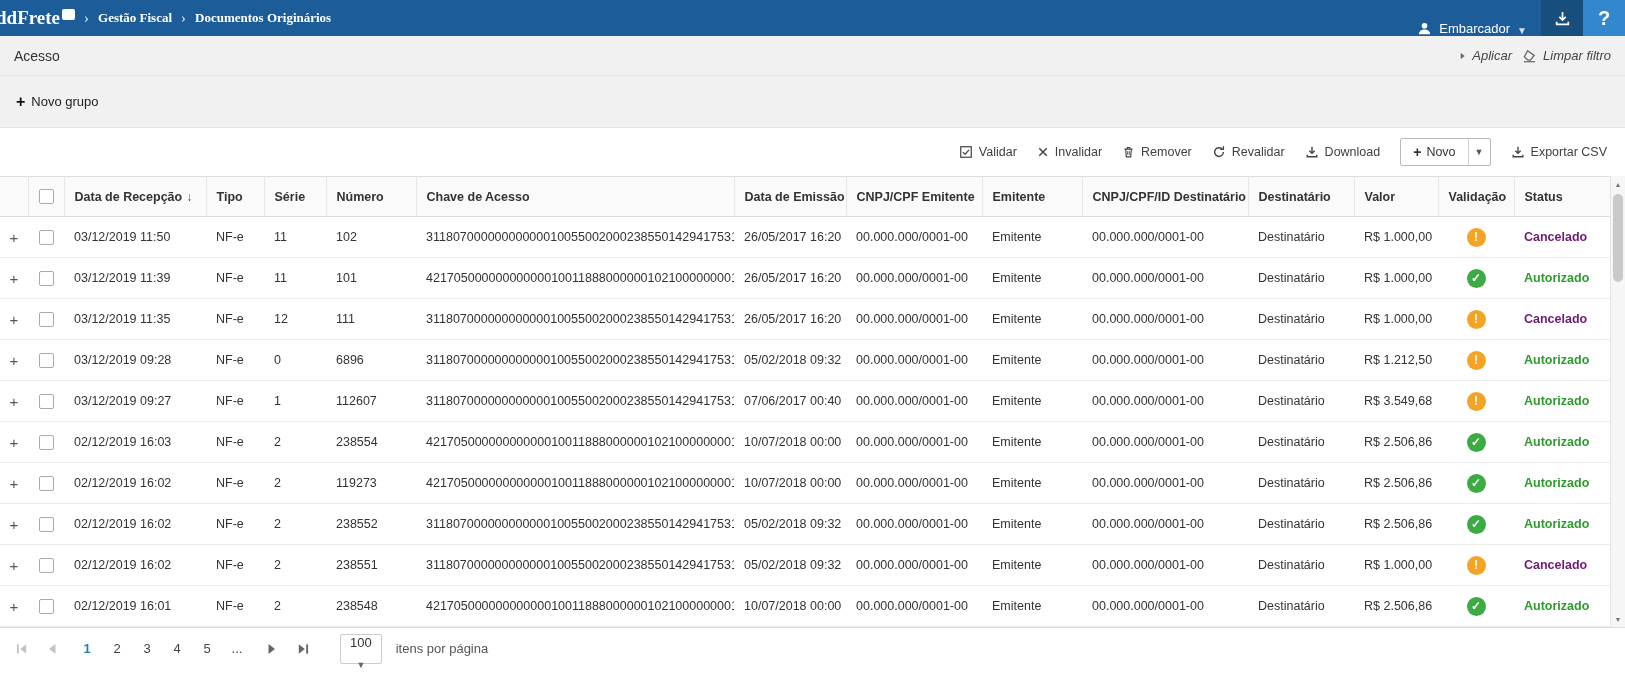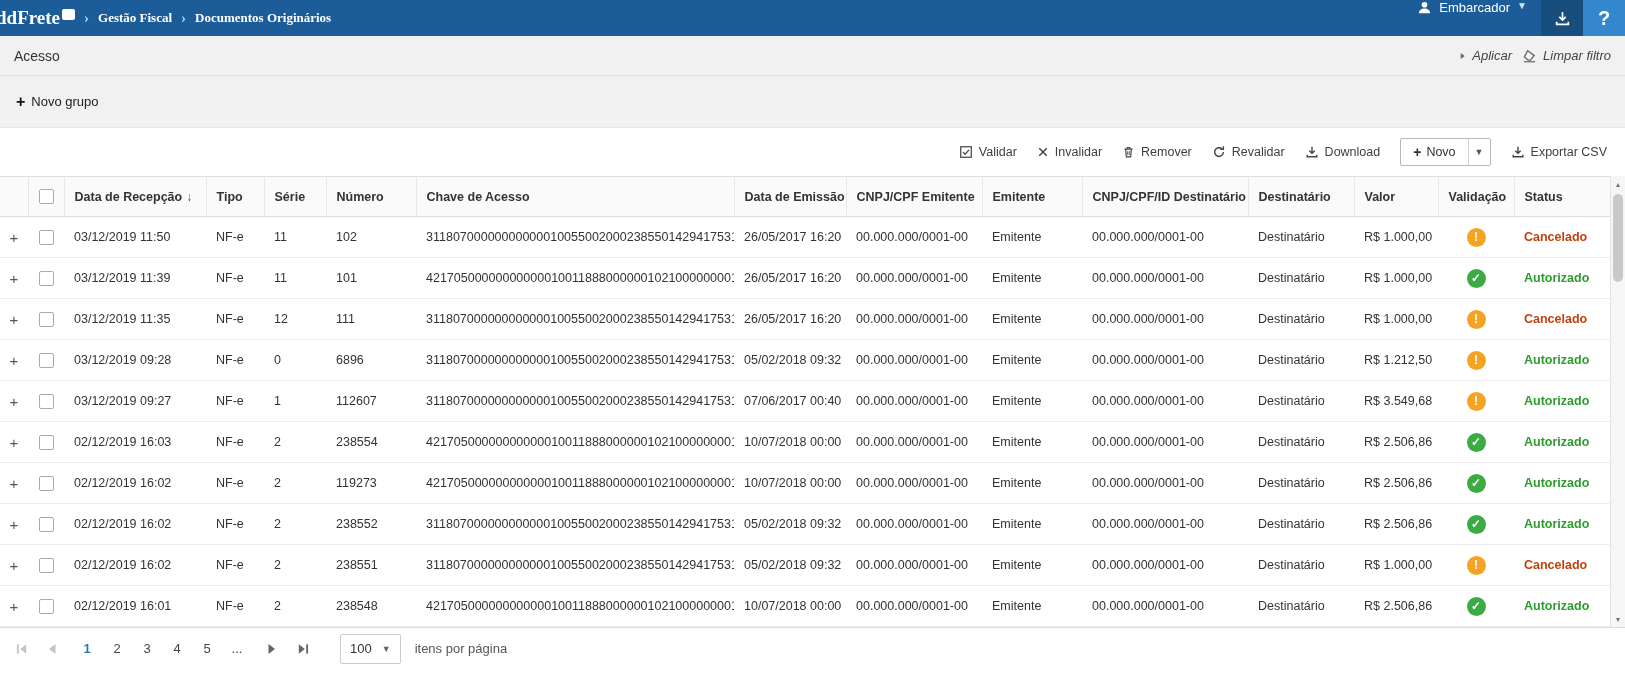--- a/index.html
+++ b/index.html
@@ -7,21 +7,21 @@
   .app { width:1625px; height:695px; display:flex; flex-direction:column; background:#fff; }
 
   
   .topbar { height:36px; background:#1b5c99; display:flex; align-items:stretch; justify-content:space-between; color:#fff; flex:0 0 auto; }
   .topbar-left { display:flex; align-items:center; padding-left:2px;font-family:Liberation Serif, serif; }
   .brand { display:flex; align-items:flex-start; font-size:19px; font-weight:bold; color:#fff; margin-left:-6px; cursor:pointer; }
   .brand-mark { width:13px; height:11px; background:#fff; border-radius:2px; margin:2px 0 0 2px; }
   .crumb-sep { color:#bcd6ec; font-size:15px; margin:0 9px; font-weight:bold; }
   .crumb { font-size:13px; font-weight:bold; color:#fff; cursor:pointer; }
   .topbar-right { display:flex; align-items:stretch; }
-  .user-btn { display:flex; align-items:flex-start; gap:7px; padding:0 14px; font-size:13px; color:#fff; cursor:pointer; }
+  .user-btn { display:flex; align-items:flex-end; gap:7px; padding:0 14px; font-size:13px; color:#fff; cursor:pointer; }
   .user-btn .caret { font-size:10px; color:#cfe2f2; }
   .icon-btn { width:42px; display:flex; align-items:center; justify-content:center; cursor:pointer; }
   .dl-btn { background:#174e7d; }
   .help-btn { background:#3387cc; font-size:20px; font-weight:bold; color:#fff; }
   svg { display:block; }
 
   
   .filters-bar { height:40px; background:#f1f1f1; border-bottom:1px solid #e2e2e2; display:flex; align-items:center; justify-content:space-between; padding:0 14px; flex:0 0 auto; }
   .filters-title { font-size:14px; color:#333; }
   .filters-actions { display:flex; align-items:center; gap:10px;font-style:italic; }
@@ -51,38 +51,38 @@
   .sort-arrow { font-weight:normal; color:#555; margin-left:4px; font-size:12px; }
   tbody td { height:41px; border-bottom:1px solid #ededed; font-size:12.5px; color:#333; padding:0 10px; white-space:nowrap; overflow:hidden; background:#fff; }
   td.c-expand { text-align:center; color:#555; font-size:15px; cursor:pointer; padding:0; }
   th.c-check, td.c-check { text-align:center; padding:0; }
   .cb { display:inline-block; width:15px; height:15px; border:1px solid #ababab; border-radius:2px; background:#fff; vertical-align:middle; cursor:pointer; }
   td.f-valor { text-align:right; padding-right:14px; }
   td.c-valid { text-align:center; }
   .vicon { display:inline-flex; align-items:center; justify-content:center; width:19px; height:19px; border-radius:50%; color:#fff; font-size:12px; font-weight:bold; }
   .vicon.warn { background:#f5a325; }
   .vicon.ok { background:#3dab44; }
-  td.st-red { color:#c2410c; font-weight:bold; }
+  td.st-red { color:#701a75; font-weight:bold; }
   td.st-green { color:#2e9b2e; font-weight:bold; }
 
   
   .vscroll { width:15px; background:#f6f6f6; border-left:1px solid #e4e4e4; position:relative; flex:0 0 auto; }
   .vs-arrow { position:absolute; left:0; width:14px; height:16px; display:flex; align-items:center; justify-content:center; font-size:7px; color:#777; cursor:pointer; }
   .vs-up { top:0; }
   .vs-down { bottom:0; }
   .vs-thumb { position:absolute; left:2px; top:18px; width:10px; height:88px; background:#c9c9c9; border-radius:5px; cursor:grab; }
 
   
   .pager { height:42px; border-top:1px solid #ddd; display:flex; align-items:stretch; justify-content:space-between; background:#fff; flex:0 0 auto; }
   .pager-left { display:flex; align-items:center; padding-left:8px; gap:2px; }
   .nav-btn { width:28px; height:28px; display:flex; align-items:center; justify-content:center; cursor:pointer; color:#666; }
   .nav-btn.disabled { color:#c4c4c4; cursor:default; }
   .page-btn { min-width:26px; height:26px; display:inline-flex; align-items:center; justify-content:center; font-size:13px; color:#444; cursor:pointer; padding:0 4px; }
   .page-btn.current { color:#2a7ab9; font-weight:bold; }
-  .size-select { display:flex; align-items:center; gap:10px; border:1px solid #ccc; border-radius:2px; background:#fff; height:30px; padding:0 9px; margin-left:22px; font-size:13px; color:#333; cursor:pointer; }
+  .size-select { display:flex; align-items:center; gap:10px; border:1px solid #ccc; border-radius:2px; background:#fff; height:30px; padding:0 9px; margin-left:22px; font-size:13px; color:#333; cursor:pointer;flex-direction:column; }
   .size-select .caret { font-size:9px; color:#666; }
   .items-label { font-size:13px; color:#555; margin-left:12px; }
   .pager-right { width:455px; background:#f5f5f5; display:flex; align-items:center; justify-content:flex-end; padding-right:34px; font-size:13px; color:#9a9a9a; }
 </style>
 </head>
 <body>
 
 <div class="app">
 
   <header class="topbar">

